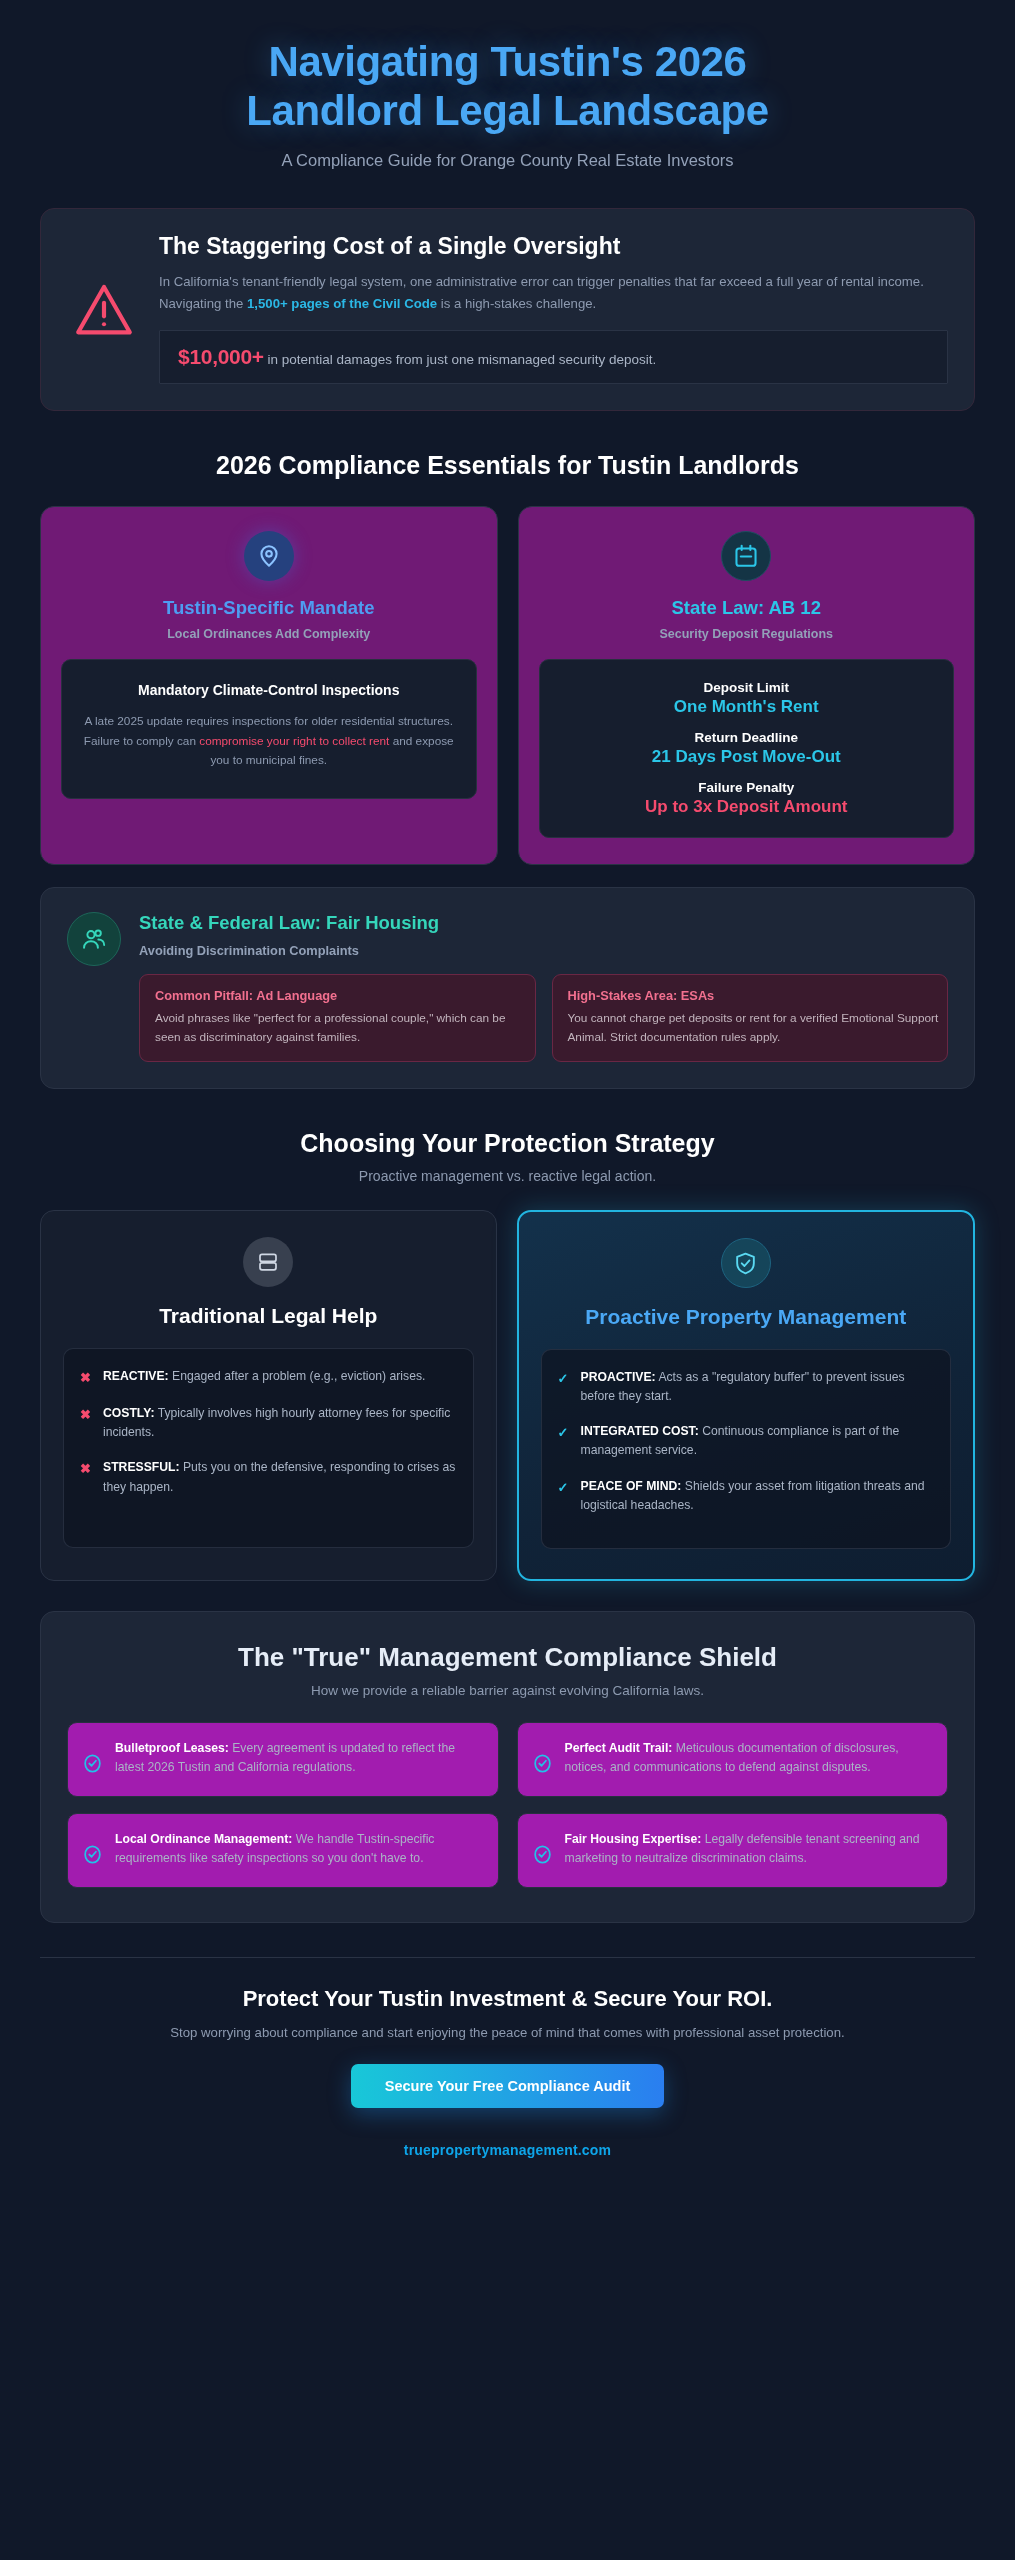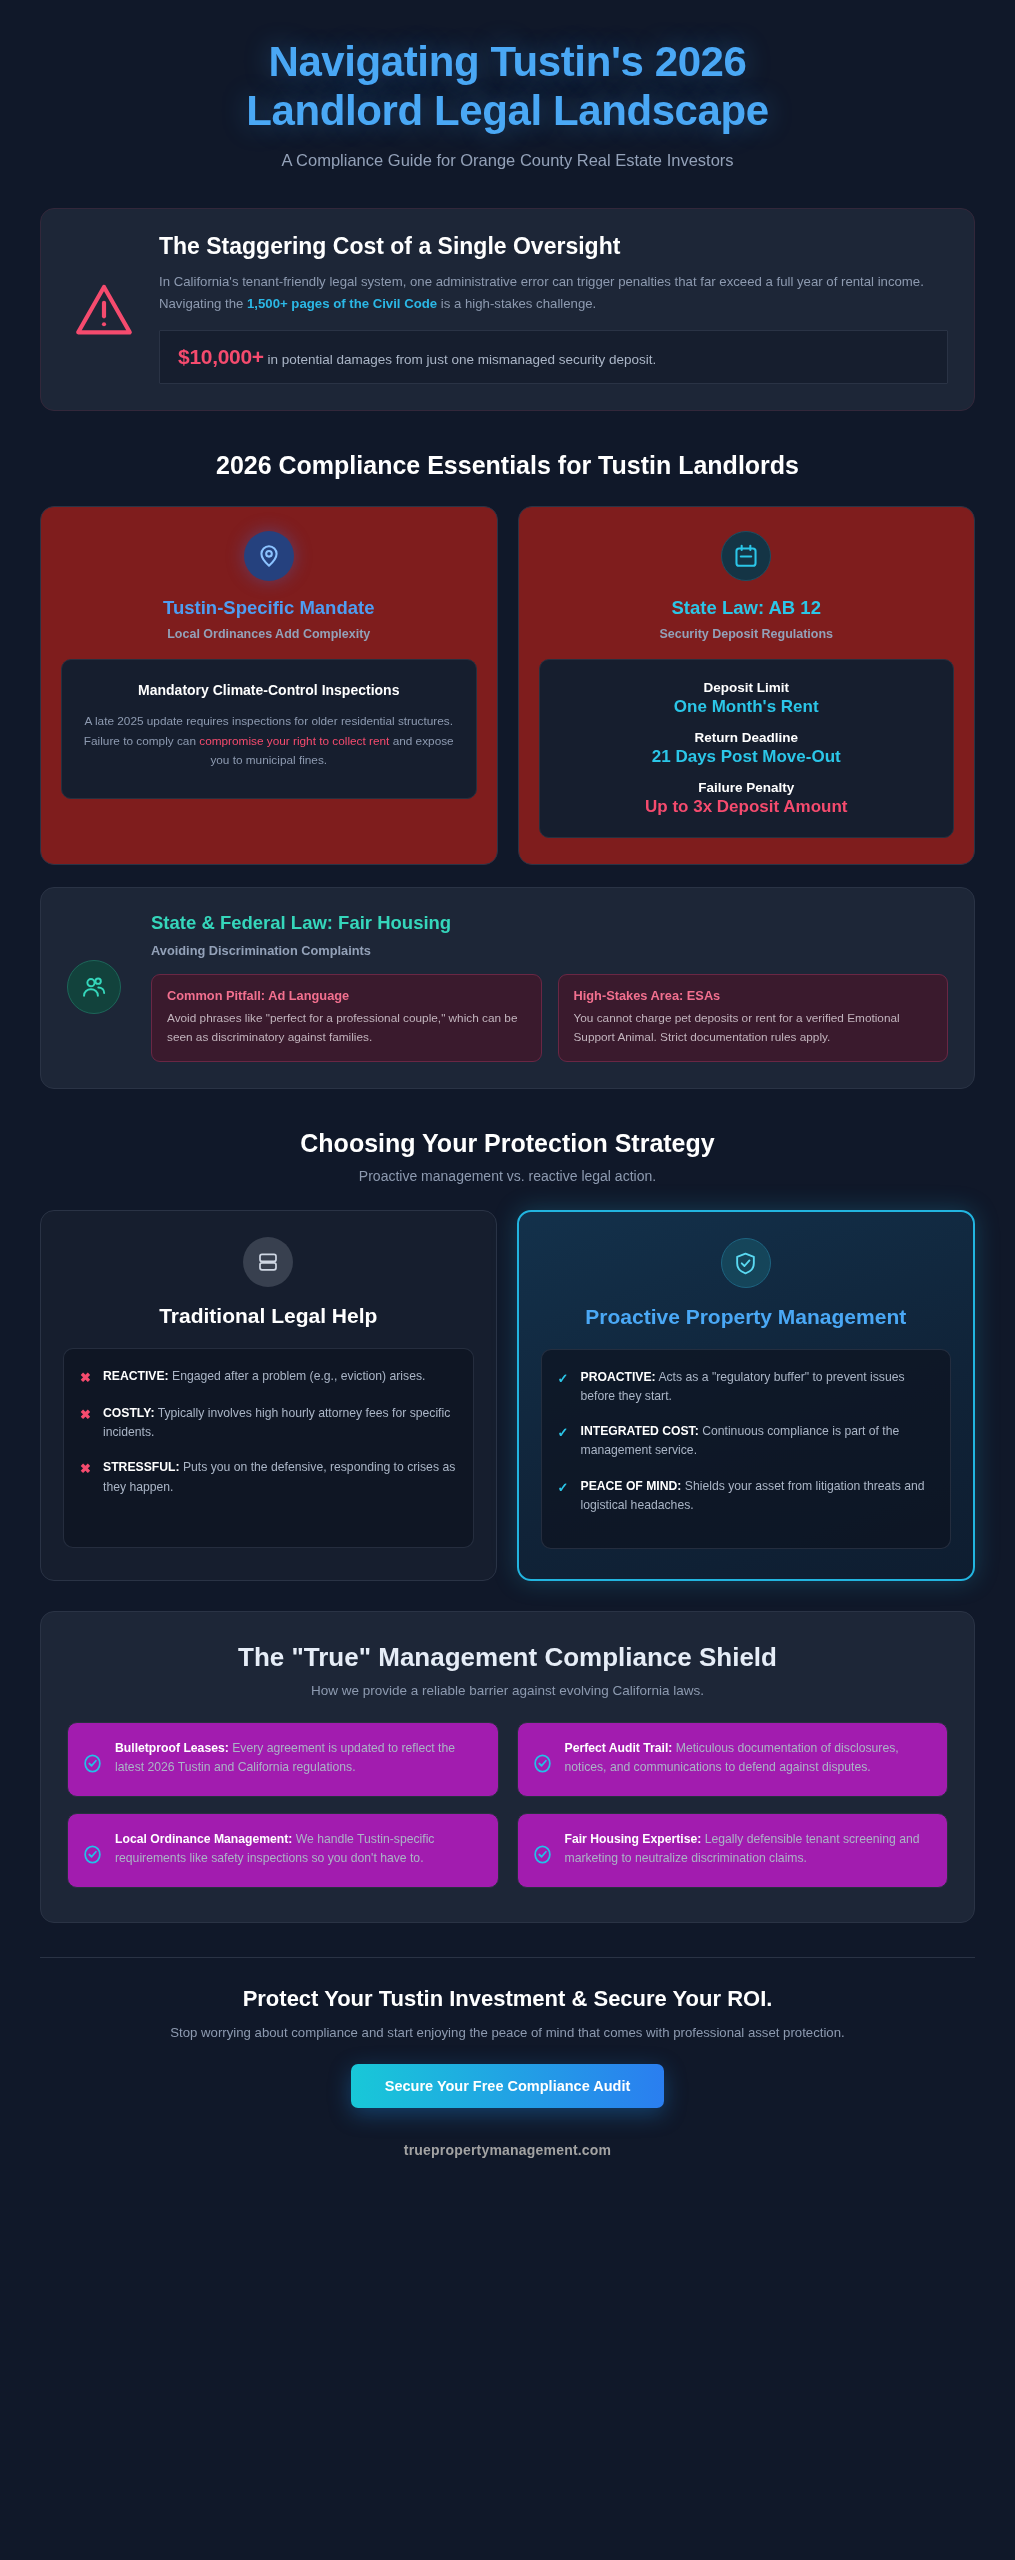--- a/index.html
+++ b/index.html
@@ -93,21 +93,21 @@
 
   
   .grid2 {
     display: flex;
     gap: 20px;
     margin-top: 26px;
     align-items: stretch;
   }
   .law-card {
     flex: 1 1 0;
-    background: #7f1d1d;
+    background: #701a75;
     border: 1px solid #2a3345;
     border-radius: 14px;
     padding: 24px 20px 26px 20px;
     text-align: center;
   }
   .circ {
     width: 50px; height: 50px;
     border-radius: 50%;
     margin: 0 auto 16px auto;
     display: flex; align-items: center; justify-content: center;
@@ -143,22 +143,22 @@
   .stat-value.red { color: #f54b6e; }
 
   
   .fair-card {
     margin-top: 22px;
     background: #1d2637;
     border: 1px solid #2a3345;
     border-radius: 14px;
     padding: 24px 26px 26px 26px;
     display: flex;
-    gap: 30px;
-    align-items: center;
+    gap: 18px;
+    align-items: flex-start;
   }
   .fair-icon-wrap { flex: 0 0 auto; }
   .fair-body { flex: 1 1 auto; }
   .fair-title { font-size: 18.5px; font-weight: 700; color: #35d6bb; }
   .fair-sub { font-size: 12.8px; font-weight: 700; color: #93a1b8; margin-top: 9px; margin-bottom: 16px; }
   .fair-grid { display: flex; gap: 16px; }
   .pitfall {
     flex: 1 1 0;
     background: #3a1a2d;
     border: 1px solid #6a2744;
@@ -237,21 +237,21 @@
     border: none;
     border-radius: 7px;
     background: linear-gradient(90deg, #18c8d8 0%, #2a7ef0 100%);
     color: #ffffff;
     font-size: 14.5px;
     font-weight: 700;
     font-family: "Liberation Sans", sans-serif;
     cursor: pointer;
     box-shadow: 0 6px 22px rgba(30,140,230,0.35);
   }
-  .cta-domain { margin-top: 34px; font-size: 14px; font-weight: 700; color: #a3a3a3; letter-spacing: 0.2px; }
+  .cta-domain { margin-top: 34px; font-size: 14px; font-weight: 700; color: #0ea5e9; letter-spacing: 0.2px; }
 </style>
 </head>
 <body>
 
 <div class="page">
 
   <div class="hero">
     <div class="hero-title">
       <span>Navigating Tustin's 2026</span>
       <span class="l2">Landlord Legal Landscape</span>

